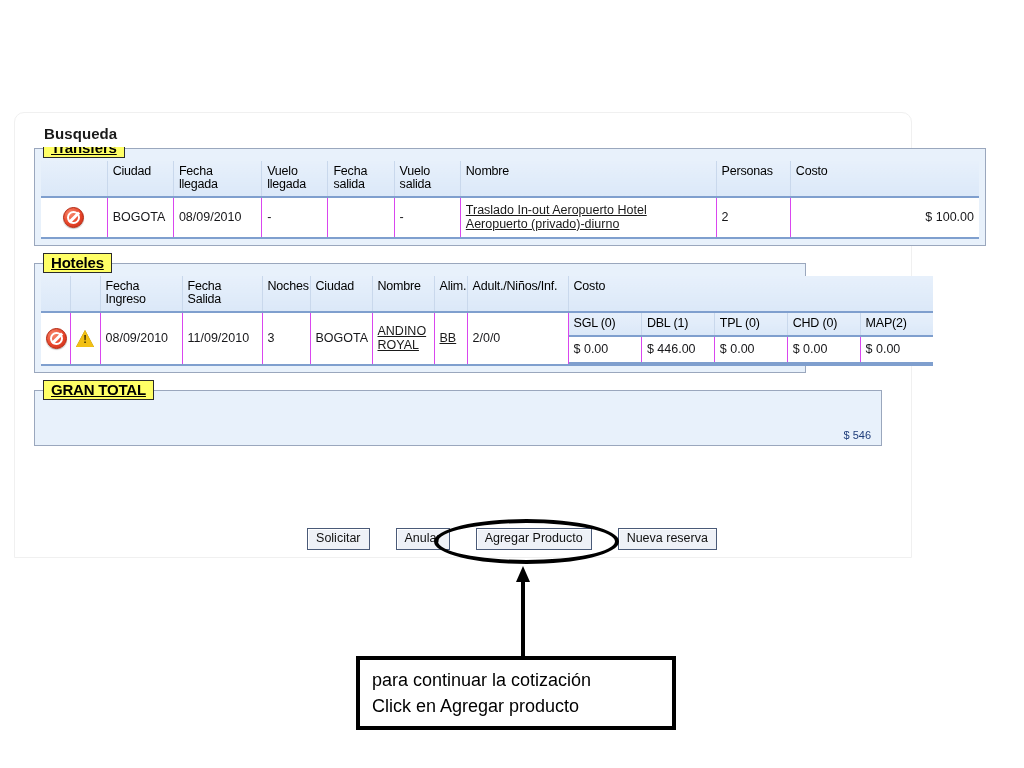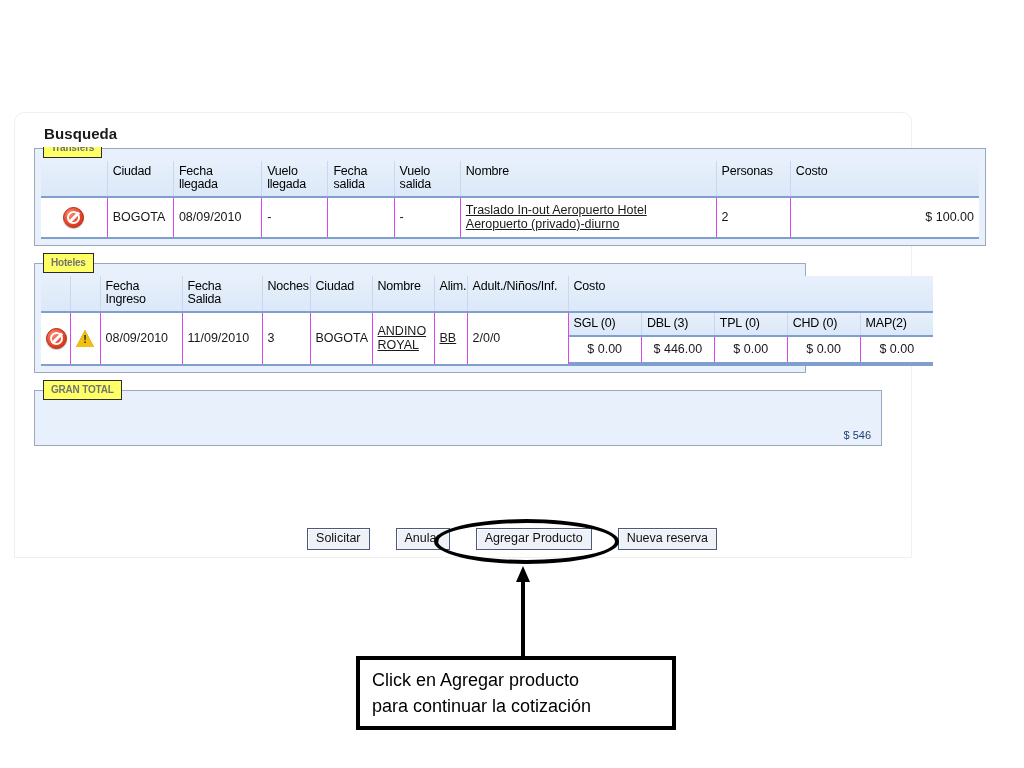--- a/index.html
+++ b/index.html
@@ -63,27 +63,28 @@
     position:relative;
     border:1px solid #9aa7bd;
     background:#e8f1fb;
     box-sizing:border-box;
   }
   .group-legend{
     position:absolute;
     top:-11px; left:8px;
     background:#ffff66;
     border:1px solid #2b2b2b;
-    font-size:10px;
+    font-size:15px;
     font-weight:bold;
-    color:#737373;
+    color:#000000;
     padding:1px 7px 2px 7px;
     line-height:15px;
     white-space:nowrap;
     letter-spacing:-0.2px;
+    text-decoration:underline;
   }
   .group-body{ padding:12px 6px 6px 6px; }
 
   
   table.grid{
     width:100%;
     border-collapse:collapse;
     background:#ffffff;
     font-size:12.5px;
     color:#17171a;
@@ -152,21 +153,21 @@
     width:100%;border-collapse:collapse;table-layout:fixed;
     font-size:12.5px;
   }
   table.costgrid th{
     border-bottom:2px solid #7f9fce;
     border-right:1px solid #d7e2f0;
     text-align:right;font-weight:bold;padding:2px 6px 3px 4px;
     color:#000;background:#fff;letter-spacing:-0.2px;
   }
   table.costgrid td{
-    text-align:center;padding:2px 6px 3px 4px;border:none;
+    text-align:left;padding:2px 6px 3px 4px;border:none;
     border-right:1px solid #d7e2f0;background:#fff;color:#17171a;margin-top:48px;
   }
   table.costgrid th:last-child, table.costgrid td:last-child{border-right:none;}
   td.cost-wrap{padding:0 !important;border-right:none !important;}
 
   
   #grantotal-body{
     height:36px;position:relative;
   }
   #grantotal-value{
@@ -341,21 +342,21 @@
             </td>
             <td>
               <a class="gridlink" href="#">BB</a>
             </td>
             <td>2/0/0</td>
             <td class="cost-wrap">
               <table class="costgrid">
                 <thead>
                   <tr>
                     <th>SGL (0)</th>
-                    <th>DBL (3)</th>
+                    <th>DBL (1)</th>
                     <th>TPL (0)</th>
                     <th>CHD (0)</th>
                     <th>MAP(2)</th>
                   </tr>
                 </thead>
                 <tbody>
                   <tr>
                     <td>$ 0.00</td>
                     <td>$ 446.00</td>
                     <td>$ 0.00</td>
@@ -388,15 +389,15 @@
 </div>
 
 <div id="annot-ellipse"></div>
 
 <svg id="annot-arrow" viewBox="0 0 16 100" xmlns="http://www.w3.org/2000/svg">
   <line x1="8" y1="100" x2="8" y2="14" stroke="#000" stroke-width="4"></line>
   <polygon points="8,0 1,16 15,16" fill="#000"></polygon>
 </svg>
 
 <div id="annot-box">
+  <div>para continuar la cotización</div>
   <div>Click en Agregar producto</div>
-  <div>para continuar la cotización</div>
 </div>
 
 </body></html>

